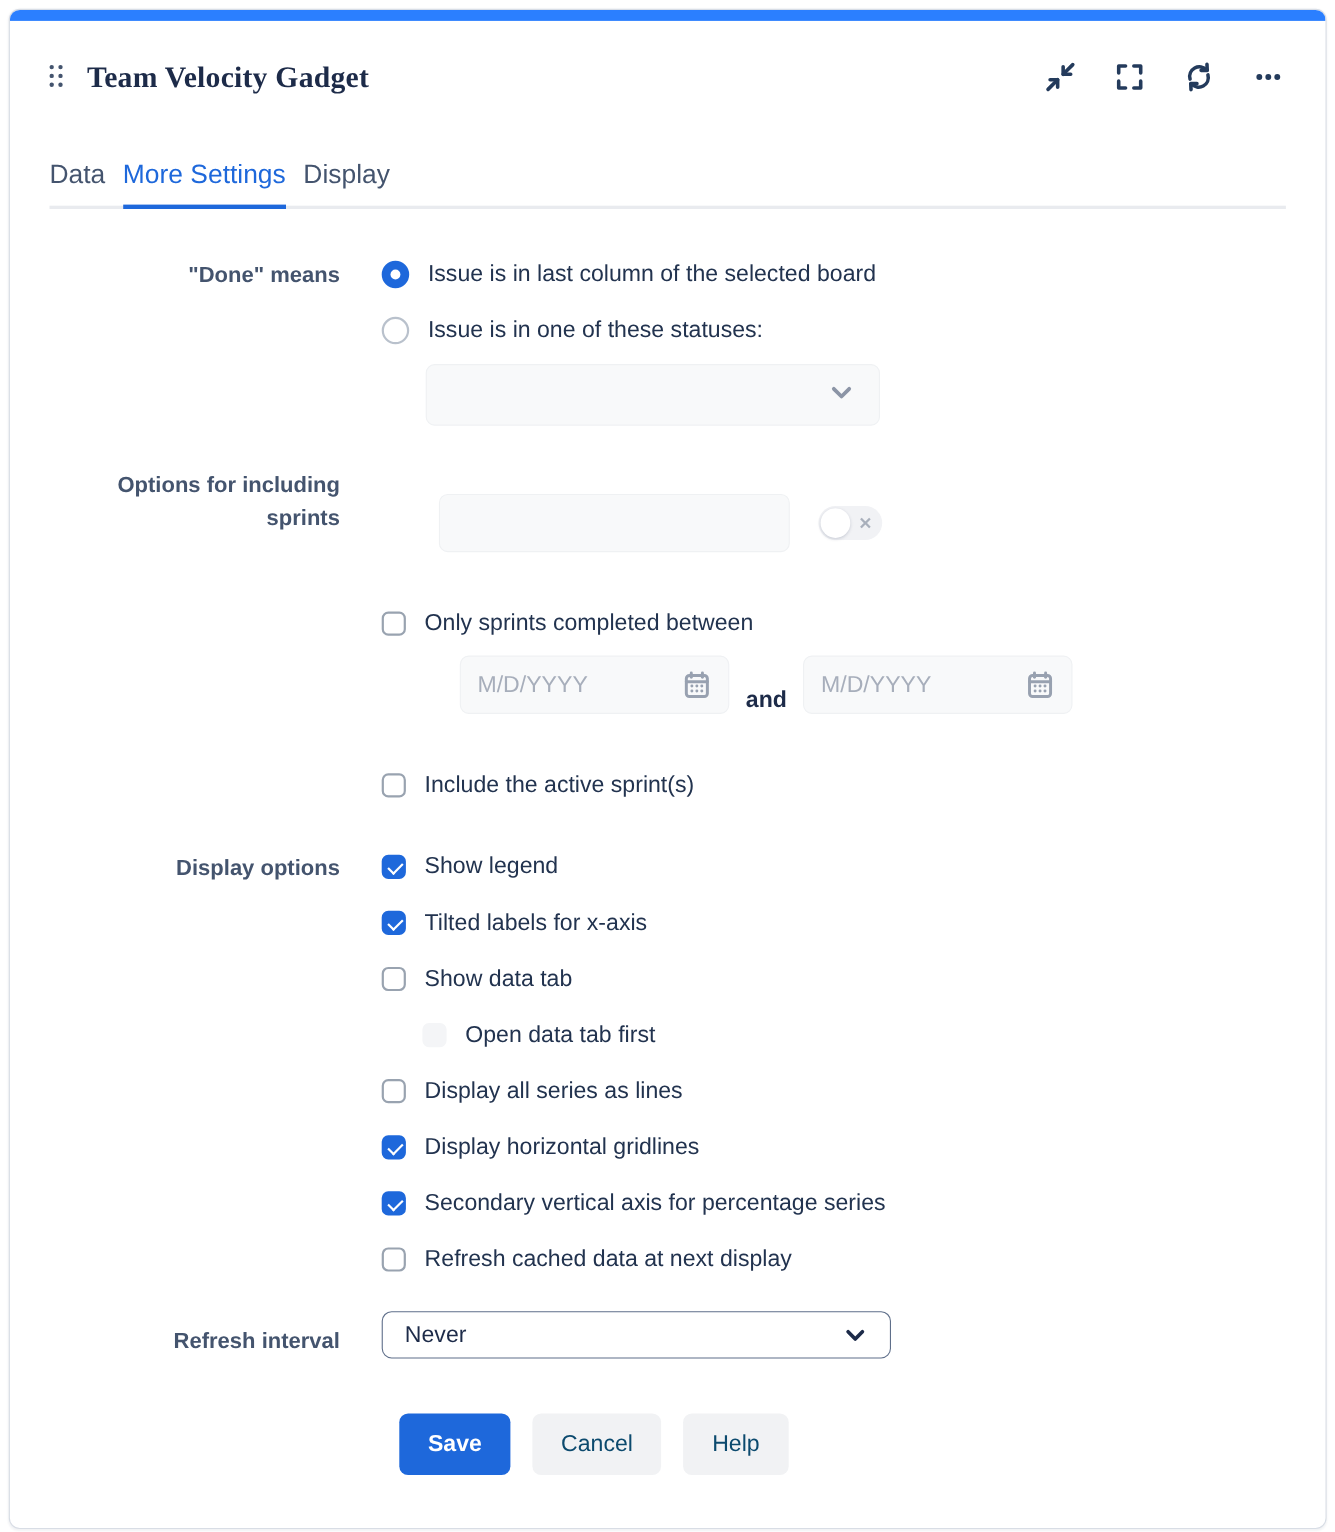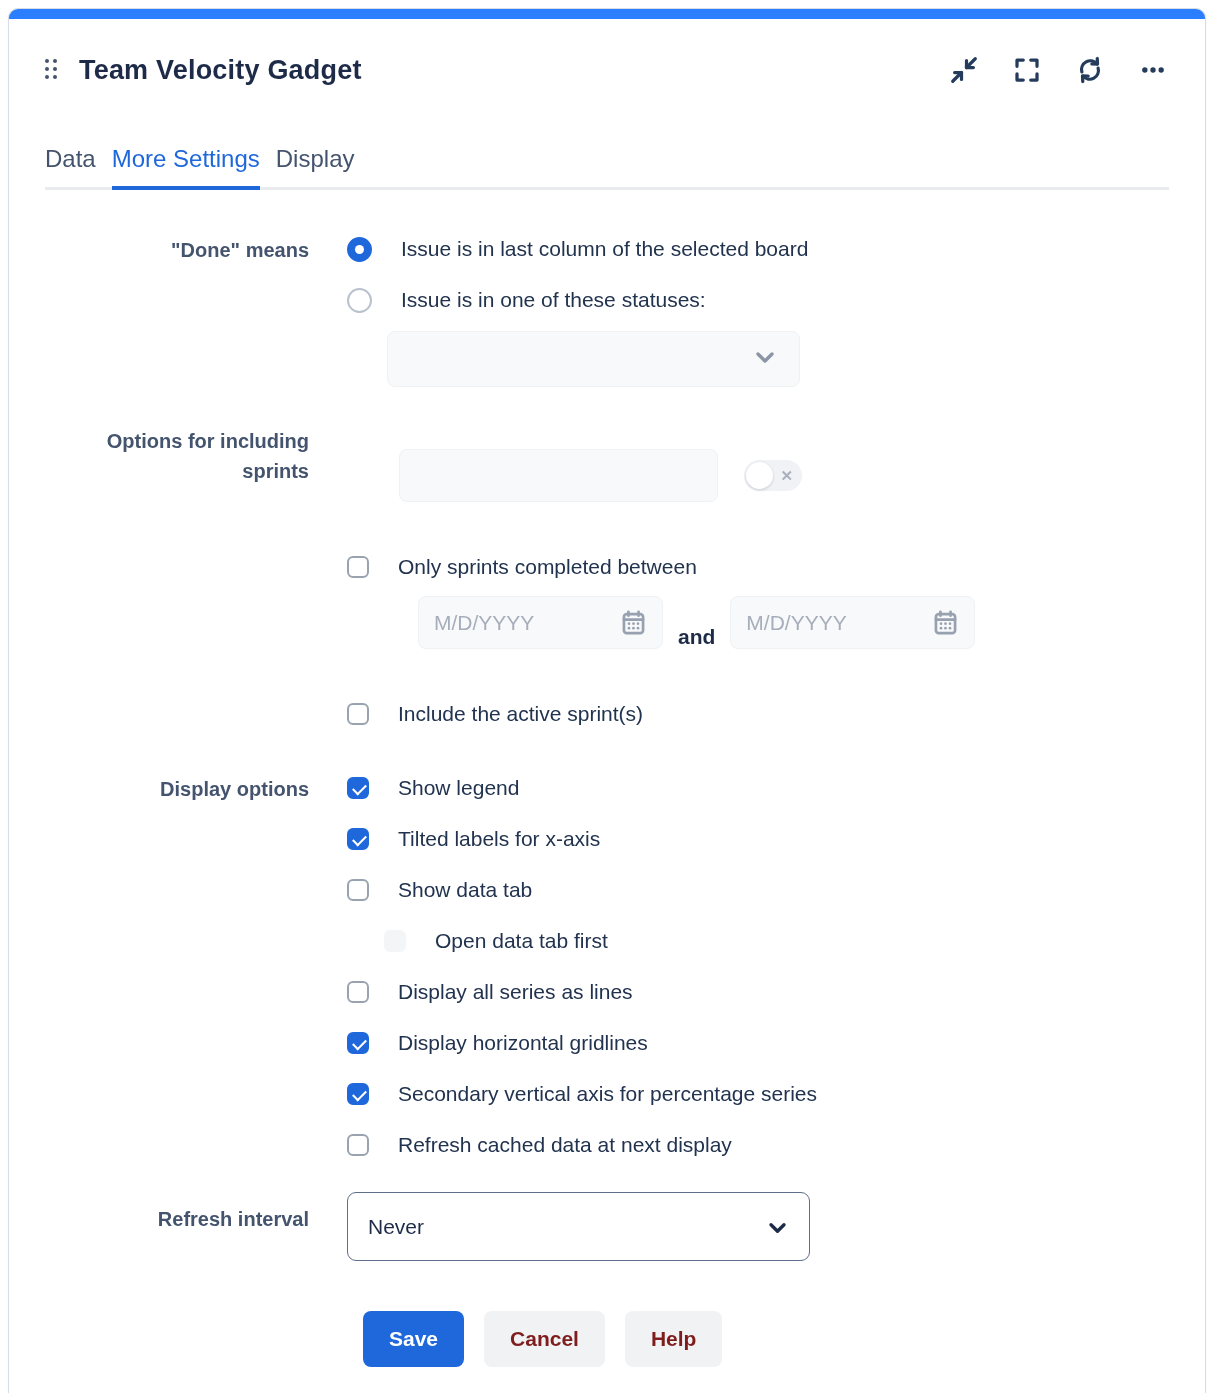--- a/index.html
+++ b/index.html
@@ -15,41 +15,41 @@
     border:1px solid #d8dde5;
     border-radius:10px;
     overflow:hidden;
     background:#fff;
     box-shadow:0 1px 2px rgba(9,30,66,.06);
   }
   .topbar { height:10px; background:#2b7fff; }
   .card-inner { padding:0 36px 48px 36px; }
 
   
-  .hdr { display:flex; align-items:center; padding-top:30px; height:72px; }
+  .hdr { display:flex; align-items:center; padding-top:30px; height:72px;font-family:Liberation Serif, serif; }
   .drag { display:grid; grid-template-columns:repeat(2,6px); grid-template-rows:repeat(3,6px); gap:2px; margin-right:20px; cursor:grab; }
   .drag i { width:4px; height:4px; border-radius:50%; background:#44546e; display:block; }
   .hdr-title { font-size:27px; font-weight:bold; color:#1d2b49; letter-spacing:.2px; }
   .hdr-actions { margin-left:auto; display:flex; align-items:center; gap:31px; }
   .icon-btn { width:32px; height:32px; display:flex; align-items:center; justify-content:center; cursor:pointer; background:none; border:none; }
   .icon-btn svg { stroke:#243b5c; fill:none; stroke-width:2.6; stroke-linecap:round; stroke-linejoin:round; }
   .icon-btn .fill { fill:#243b5c; stroke:none; }
 
   
   .tabs { display:flex; gap:16px; margin-top:54px; border-bottom:3px solid #e9ebef; }
   .tab { font-size:24px; font-weight:500; color:#44546e; padding-bottom:13px; margin-bottom:-3px; cursor:pointer; border-bottom:4px solid transparent; }
   .tab.active { color:#1e68db; border-bottom-color:#1e68db; }
 
   
   .form { padding-top:42px; }
   .form-row { display:grid; grid-template-columns:264px 1fr; column-gap:38px; }
   .sec-label { text-align:right; font-size:20px; font-weight:bold; color:#44546e; line-height:30px; padding-top:3px; }
 
   
-  .choice-row { display:flex; align-items:center; min-height:34px; margin-bottom:17px;gap:12px; }
+  .choice-row { display:flex; align-items:center; min-height:34px; margin-bottom:17px; }
   .radio { width:25px; height:25px; border-radius:50%; border:2px solid #b9c1cc; background:#fff; flex:0 0 auto; position:relative; cursor:pointer; }
   .radio.selected { background:#1e68db; border-color:#1e68db; }
   .radio.selected::after { content:""; position:absolute; left:50%; top:50%; width:9px; height:9px; margin:-4.5px 0 0 -4.5px; border-radius:50%; background:#fff; }
   .cbx { width:22px; height:22px; border-radius:6px; border:2px solid #99a3b0; background:#fff; flex:0 0 auto; position:relative; cursor:pointer; }
   .cbx.checked { background:#1e68db; border-color:#1e68db; }
   .cbx.checked::after { content:""; position:absolute; left:4px; top:5px; width:11px; height:6px; border-left:2.6px solid #fff; border-bottom:2.6px solid #fff; transform:rotate(-45deg); }
   .cbx.disabled { background:#f4f5f7; border-color:#f4f5f7; cursor:default; }
   .choice-label { font-size:21px; color:#22334f; margin-left:17px; }
 
   
@@ -71,28 +71,28 @@
   .cal { margin-left:auto; cursor:pointer; display:flex; }
   .cal svg { stroke:#98a1b0; fill:none; stroke-width:2.4; stroke-linecap:round; }
   .cal .dot { fill:#98a1b0; stroke:none; }
   .and { font-size:21px; font-weight:600; color:#1d2b49; margin:0 15px; }
 
   .mt-sec { margin-top:36px; }
   .mt-cb { margin-top:48px; }
   .indent { margin-left:37px; }
 
   .refresh-row { margin-top:30px; }
-  .refresh-select { width:463px; height:69px; background:#fff; border:1.6px solid #5f6f8a; border-radius:9px; position:relative; display:flex; align-items:center; padding:0 20px; font-size:21px; color:#1d2b49; cursor:pointer; }
+  .refresh-select { width:463px; height:43px; background:#fff; border:1.6px solid #5f6f8a; border-radius:9px; position:relative; display:flex; align-items:center; padding:0 20px; font-size:21px; color:#1d2b49; cursor:pointer; }
   .chev-dark { position:absolute; right:22px; top:50%; transform:translateY(-50%); }
   .chev-dark svg { stroke:#1d2b49; stroke-width:3.6; fill:none; stroke-linecap:round; stroke-linejoin:round; }
 
   .btn-row { display:flex; gap:20px; margin-top:50px; }
   .btn { height:56px; border:none; border-radius:8px; font-family:"Liberation Sans",sans-serif; font-size:21px; cursor:pointer; padding:0 26px; }
   .btn-primary { background:#1e68db; color:#fff; font-weight:bold;margin-left:16px; }
-  .btn-subtle { background:#f1f2f4; color:#7f1d1d; font-weight:700; }
+  .btn-subtle { background:#f1f2f4; color:#0c4a6e; font-weight:400; }
 </style>
 </head>
 <body>
 
 <div class="card">
   <div class="topbar"></div>
   <div class="card-inner">
 
     <div class="hdr">
       <span class="drag">

